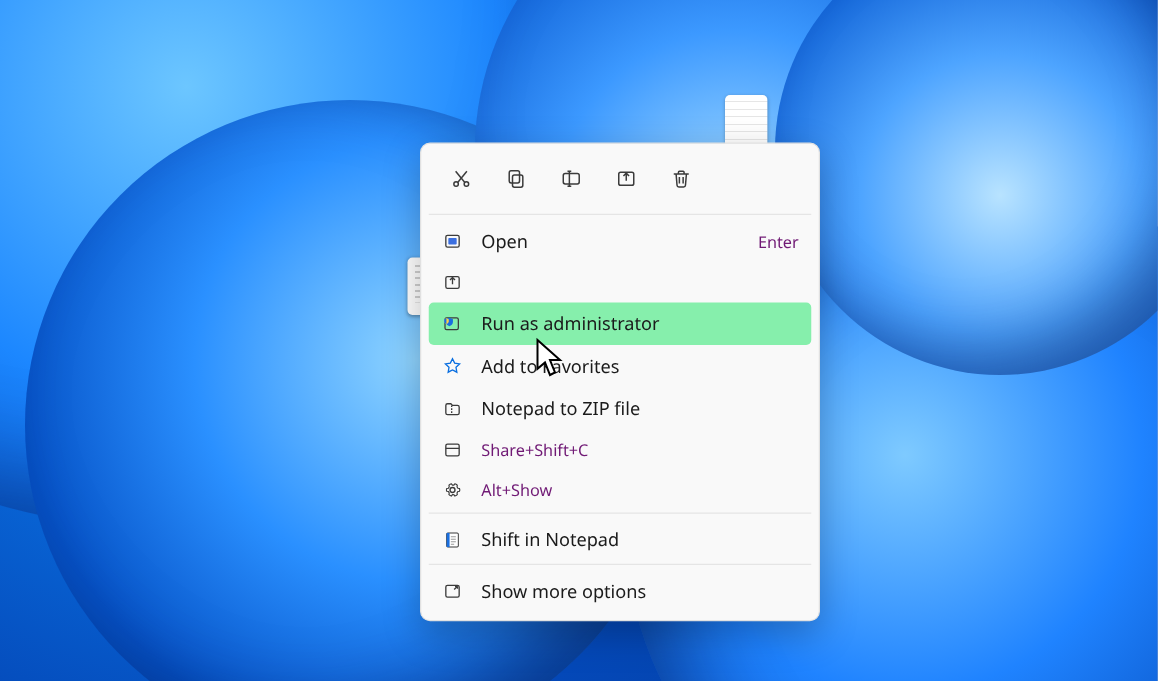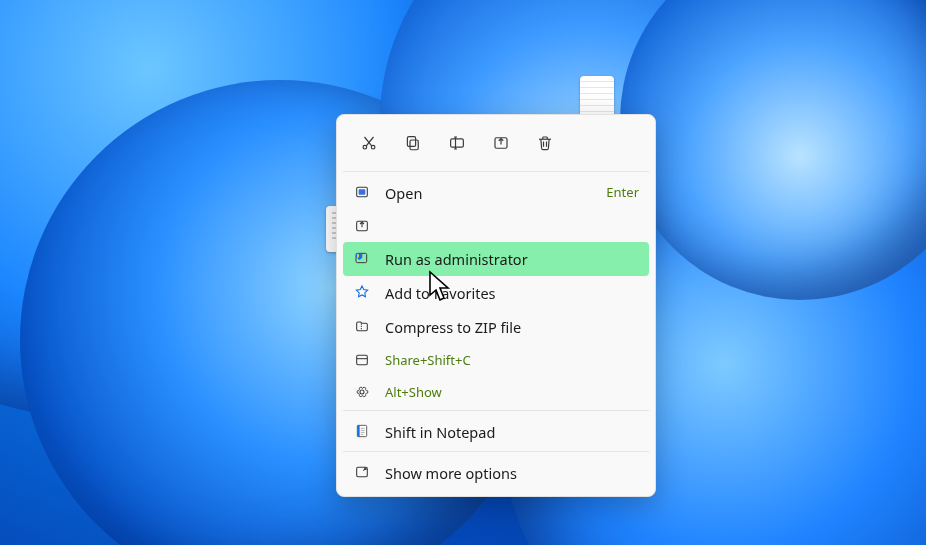--- a/index.html
+++ b/index.html
@@ -59,29 +59,29 @@
   }
   .actions-row {
     display: flex; gap: 0; padding: 4px 4px 8px 4px;
   }
   .action-btn {
     width: 44px; height: 36px; display: flex; align-items: center; justify-content: center;
     border-radius: 4px;
   }
   .sep { height: 1px; background: #e5e5e5; margin: 2px 0 4px; }
   .item {
-    display: flex; gap: 14px;
+    display: flex; align-items: center; gap: 14px;
     padding: 7px 10px 7px 10px;
     border-radius: 4px;
     color: #1b1b1b; font-size: 14.5px;
     position: relative;
   }
   .item .lead-icon { width: 18px; height: 18px; display:flex; align-items:center; justify-content:center; flex-shrink: 0; }
   .item .label { flex: 1; }
-  .item .shortcut { color: #4d7c0f; font-size: 13px; }
+  .item .shortcut { color: #701a75; font-size: 13px; }
   .item.hover { background: #86efac; }
 
   svg { display:block; }
 
   
   .cursor { position: absolute; left: 428px; top: 270px; pointer-events: none; }
 </style>
 </head>
 <body>
 
@@ -182,21 +182,21 @@
     <span class="label">Add to Favorites</span>
   </div>
 
   <div class="item">
     <span class="lead-icon">
       <svg width="16" height="16" viewBox="0 0 24 24" fill="none" stroke="#3b3b3b" stroke-width="1.6">
         <path d="M4 8 a2 2 0 0 1 2 -2 h4 l2 2 h6 a2 2 0 0 1 2 2 v7 a2 2 0 0 1 -2 2 H6 a2 2 0 0 1 -2 -2 z"></path>
         <path d="M11 8 v9" stroke-dasharray="2 1.5"></path>
       </svg>
     </span>
-    <span class="label">Compress to ZIP file</span>
+    <span class="label">Notepad to ZIP file</span>
   </div>
 
   <div class="item">
     <span class="lead-icon">
       <svg width="16" height="16" viewBox="0 0 24 24" fill="none" stroke="#3b3b3b" stroke-width="1.6">
         <rect x="4" y="5" width="16" height="14" rx="2"></rect>
         <path d="M4 10 h16"></path>
       </svg>
     </span>
     <span class="shortcut">Share+Shift+C</span>

